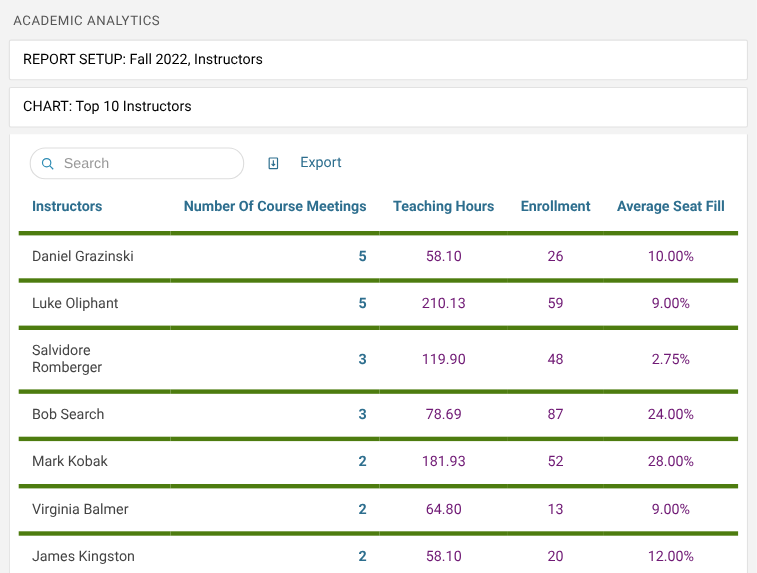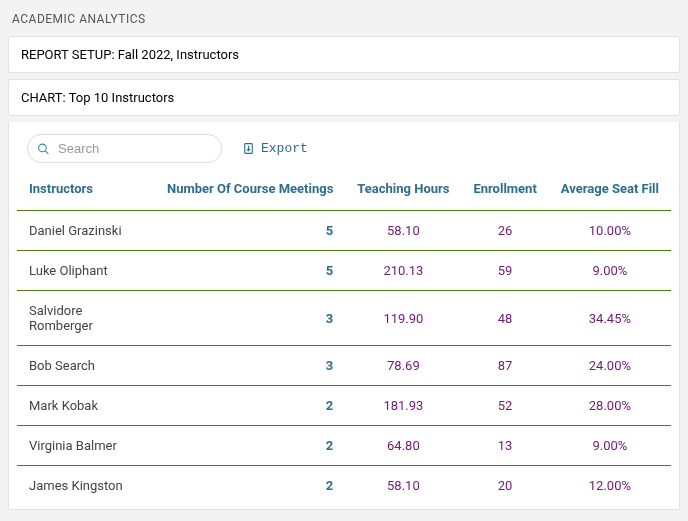--- a/index.html
+++ b/index.html
@@ -73,44 +73,43 @@
     border: 1px solid #ddd;
     border-radius: 14px;
     font-size: 13px;
     color: #888;
     outline: none;
   }
   .search-input::placeholder { color: #999; }
   .export {
     display: flex;
     align-items: center;
-    gap: 6px;
+    gap: 18px;
     color: #2d6e8e;
     font-size: 13px;
     cursor: pointer;
-    font-family: Liberation Mono, monospace;
   }
   .export svg { width: 13px; height: 13px; stroke: #2d6e8e; fill: none; }
   table {
     width: 100%;
     border-collapse: collapse;
   }
   th {
     font-size: 13px;
     font-weight: 700;
     color: #2d6e8e;
     padding: 10px 12px 14px 12px;
     text-align: left;
     white-space: nowrap;
   }
   th.right, td.num, td.right { text-align: right; }
   tbody tr td {
     padding: 12px 12px;
     font-size: 13px;
-    border-top: 1px solid #4d7c0f;
+    border-top: 4px solid #4d7c0f;
   }
   td.name { color: #444; }
   td.meetings { color: #2d6e8e; font-weight: 700; text-align: right; }
   td.num { color: #701a75; text-align: center; }
   th:nth-child(1) { width: 190px; }
   th:nth-child(2) { width: 180px; text-align: right; }
   th:nth-child(3) { width: 110px; text-align: right; }
   th:nth-child(4) { width: 80px; text-align: right; }
   th:nth-child(5) { text-align: right; }
 </style>
@@ -166,21 +165,21 @@
             <td class="meetings">5</td>
             <td class="num">210.13</td>
             <td class="num">59</td>
             <td class="num">9.00%</td>
           </tr>
           <tr>
             <td class="name">Salvidore Romberger</td>
             <td class="meetings">3</td>
             <td class="num">119.90</td>
             <td class="num">48</td>
-            <td class="num">34.45%</td>
+            <td class="num">2.75%</td>
           </tr>
           <tr>
             <td class="name">Bob Search</td>
             <td class="meetings">3</td>
             <td class="num">78.69</td>
             <td class="num">87</td>
             <td class="num">24.00%</td>
           </tr>
           <tr>
             <td class="name">Mark Kobak</td>

